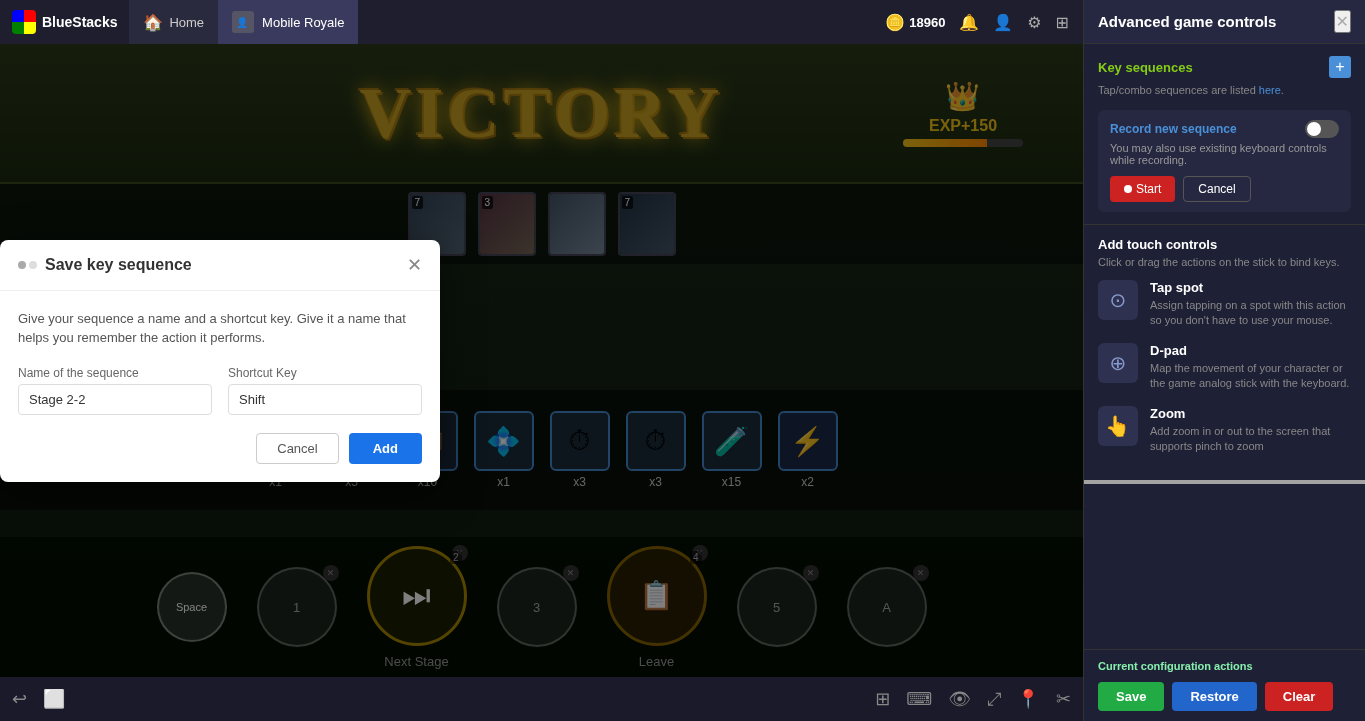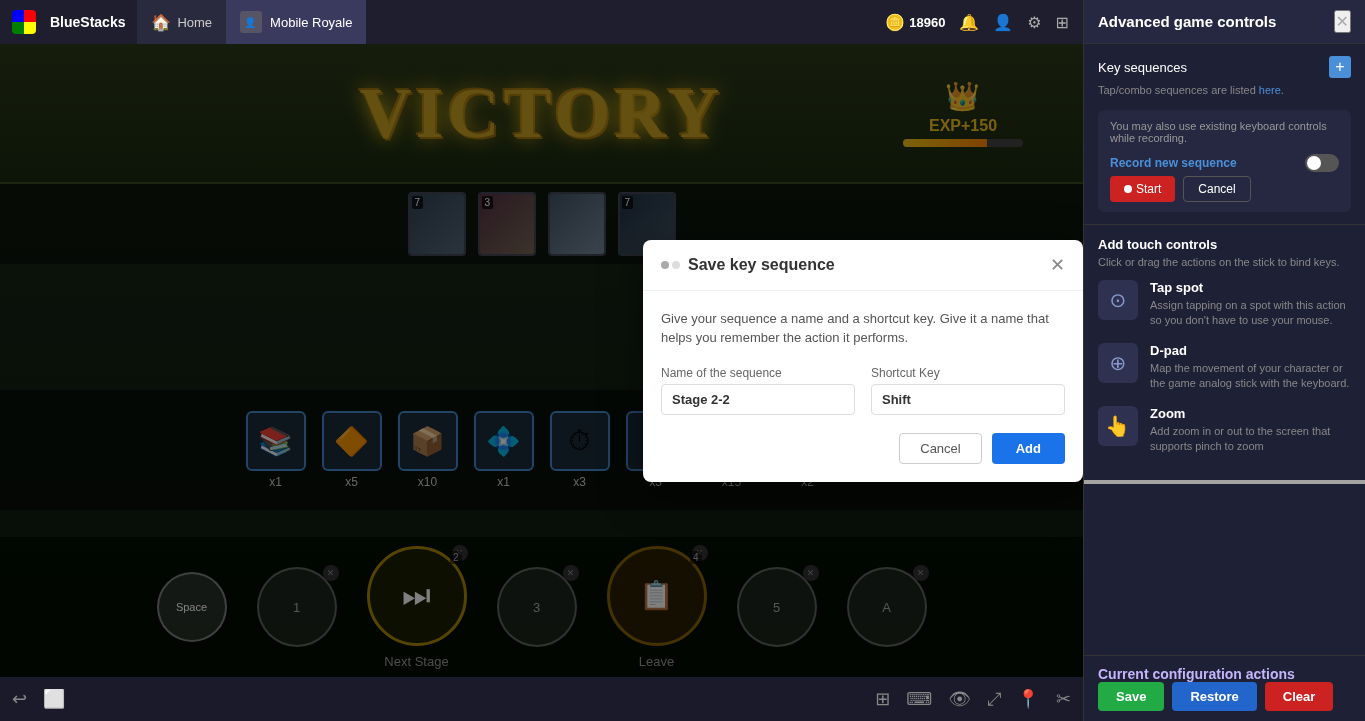--- a/index.html
+++ b/index.html
@@ -20,21 +20,21 @@
       top: 0; left: 0; right: 0;
       height: 44px;
       background: #1e1e2e;
       display: flex;
       align-items: center;
       z-index: 10;
     }
     #bluestacks-logo {
       display: flex; align-items: center;
       padding: 0 12px;
-      gap: 14px;
+      gap: 6px;
     }
     #logo-icon {
       width: 24px; height: 24px;
       background: conic-gradient(red 0deg 90deg, yellow 90deg 180deg, green 180deg 270deg, blue 270deg 360deg);
       border-radius: 4px;
     }
     #logo-text {
       color: #fff;
       font-size: 14px;
       font-weight: bold;
@@ -259,21 +259,21 @@
 
     
     #key-sequences-section {
       padding: 12px 14px;
       border-bottom: 1px solid #333;
     }
     #ks-header {
       display: flex; align-items: center; justify-content: space-between;
       margin-bottom: 6px;
     }
-    #ks-title { color: #ffffff; font-size: 13px; font-weight: normal; }
+    #ks-title { color: #84cc16; font-size: 13px; font-weight: bold; }
     #ks-add-btn {
       width: 22px; height: 22px;
       background: #4a90d9;
       border: none;
       border-radius: 3px;
       color: #fff; font-size: 16px;
       cursor: pointer;
       display: flex; align-items: center; justify-content: center;
     }
     #ks-desc { color: #888; font-size: 11px; margin-bottom: 14px; }
@@ -351,21 +351,21 @@
     .control-item-name { color: #fff; font-size: 13px; font-weight: bold; margin-bottom: 3px; }
     .control-item-desc { color: #888; font-size: 11px; line-height: 1.4; }
 
     
     #config-section {
       margin-top: auto;
       padding: 10px 14px;
       border-top: 1px solid #333;
       background: #1e2035;
     }
-    #config-title { color: #c4b5fd; font-size: 14px; font-weight: bold; margin-bottom: 0; }
+    #config-title { color: #86efac; font-size: 11px; font-weight: bold; margin-bottom: 10px; }
     #config-buttons { display: flex; gap: 8px; }
     #save-btn {
       background: #22aa44;
       color: #fff; border: none;
       border-radius: 4px;
       padding: 7px 18px;
       font-size: 13px; font-weight: bold;
       cursor: pointer;
     }
     #restore-btn {
@@ -385,21 +385,21 @@
       cursor: pointer;
     }
 
     
     #modal-overlay {
       position: absolute;
       top: 44px; left: 0;
       width: 1083px;
       bottom: 44px;
       background: rgba(0,0,0,0.5);
-      display: flex; align-items: center; justify-content: flex-end;
+      display: flex; align-items: center; justify-content: flex-start;
       z-index: 100;
     }
     #modal {
       background: #fff;
       border-radius: 8px;
       width: 440px;
       padding: 0;
       box-shadow: 0 10px 40px rgba(0,0,0,0.5);
     }
     #modal-header {
@@ -423,21 +423,20 @@
     .field-group { flex: 1; }
     .field-label { color: #666; font-size: 12px; margin-bottom: 4px; }
     .field-input {
       width: 100%;
       padding: 7px 10px;
       border: 1px solid #ddd;
       border-radius: 4px;
       font-size: 13px;
       color: #333;
       background: #fff;
-      font-weight: bold;
     }
     #modal-actions { display: flex; justify-content: flex-end; gap: 10px; }
     #modal-cancel-btn {
       background: #fff; color: #555;
       border: 1px solid #ccc;
       border-radius: 4px;
       padding: 7px 20px;
       font-size: 13px;
       cursor: pointer;
     }
@@ -670,27 +669,27 @@
 
   <div id="key-sequences-section">
     <div id="ks-header">
       <span id="ks-title">Key sequences</span>
       <button id="ks-add-btn">+</button>
     </div>
     <div id="ks-desc">
       Tap/combo sequences are listed <span style="color:#4a90d9;cursor:pointer;">here</span>.
     </div>
     <div id="record-section">
-      <div id="record-desc">You may also use existing keyboard controls while recording.</div>
       <div id="record-header">
         <span id="record-title">Record new sequence</span>
         <div id="record-toggle">
           <div id="record-toggle-dot"></div>
         </div>
       </div>
+      <div id="record-desc">You may also use existing keyboard controls while recording.</div>
       <div id="record-buttons">
         <button id="start-btn">
           <div id="start-dot"></div>
           <span>Start</span>
         </button>
         <button id="cancel-record-btn">Cancel</button>
       </div>
     </div>
   </div>
 

